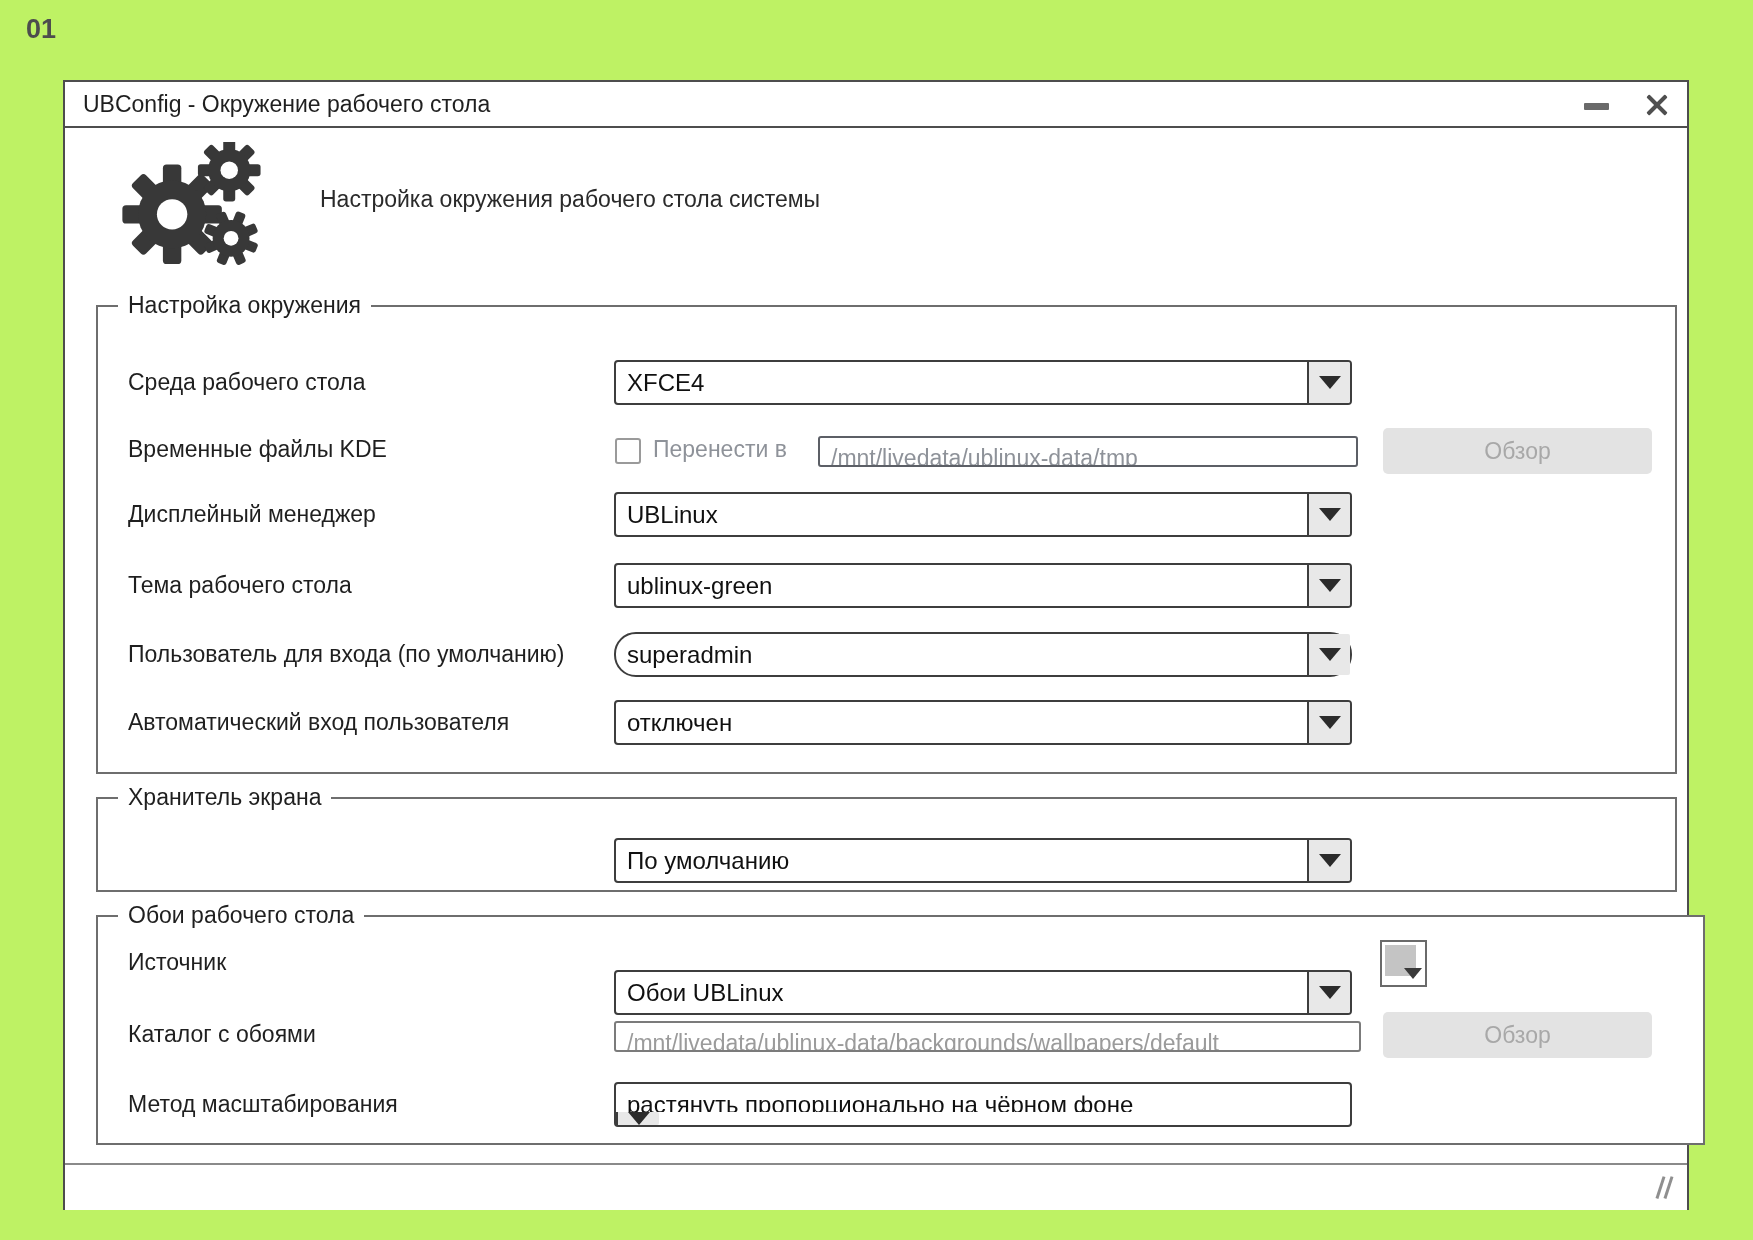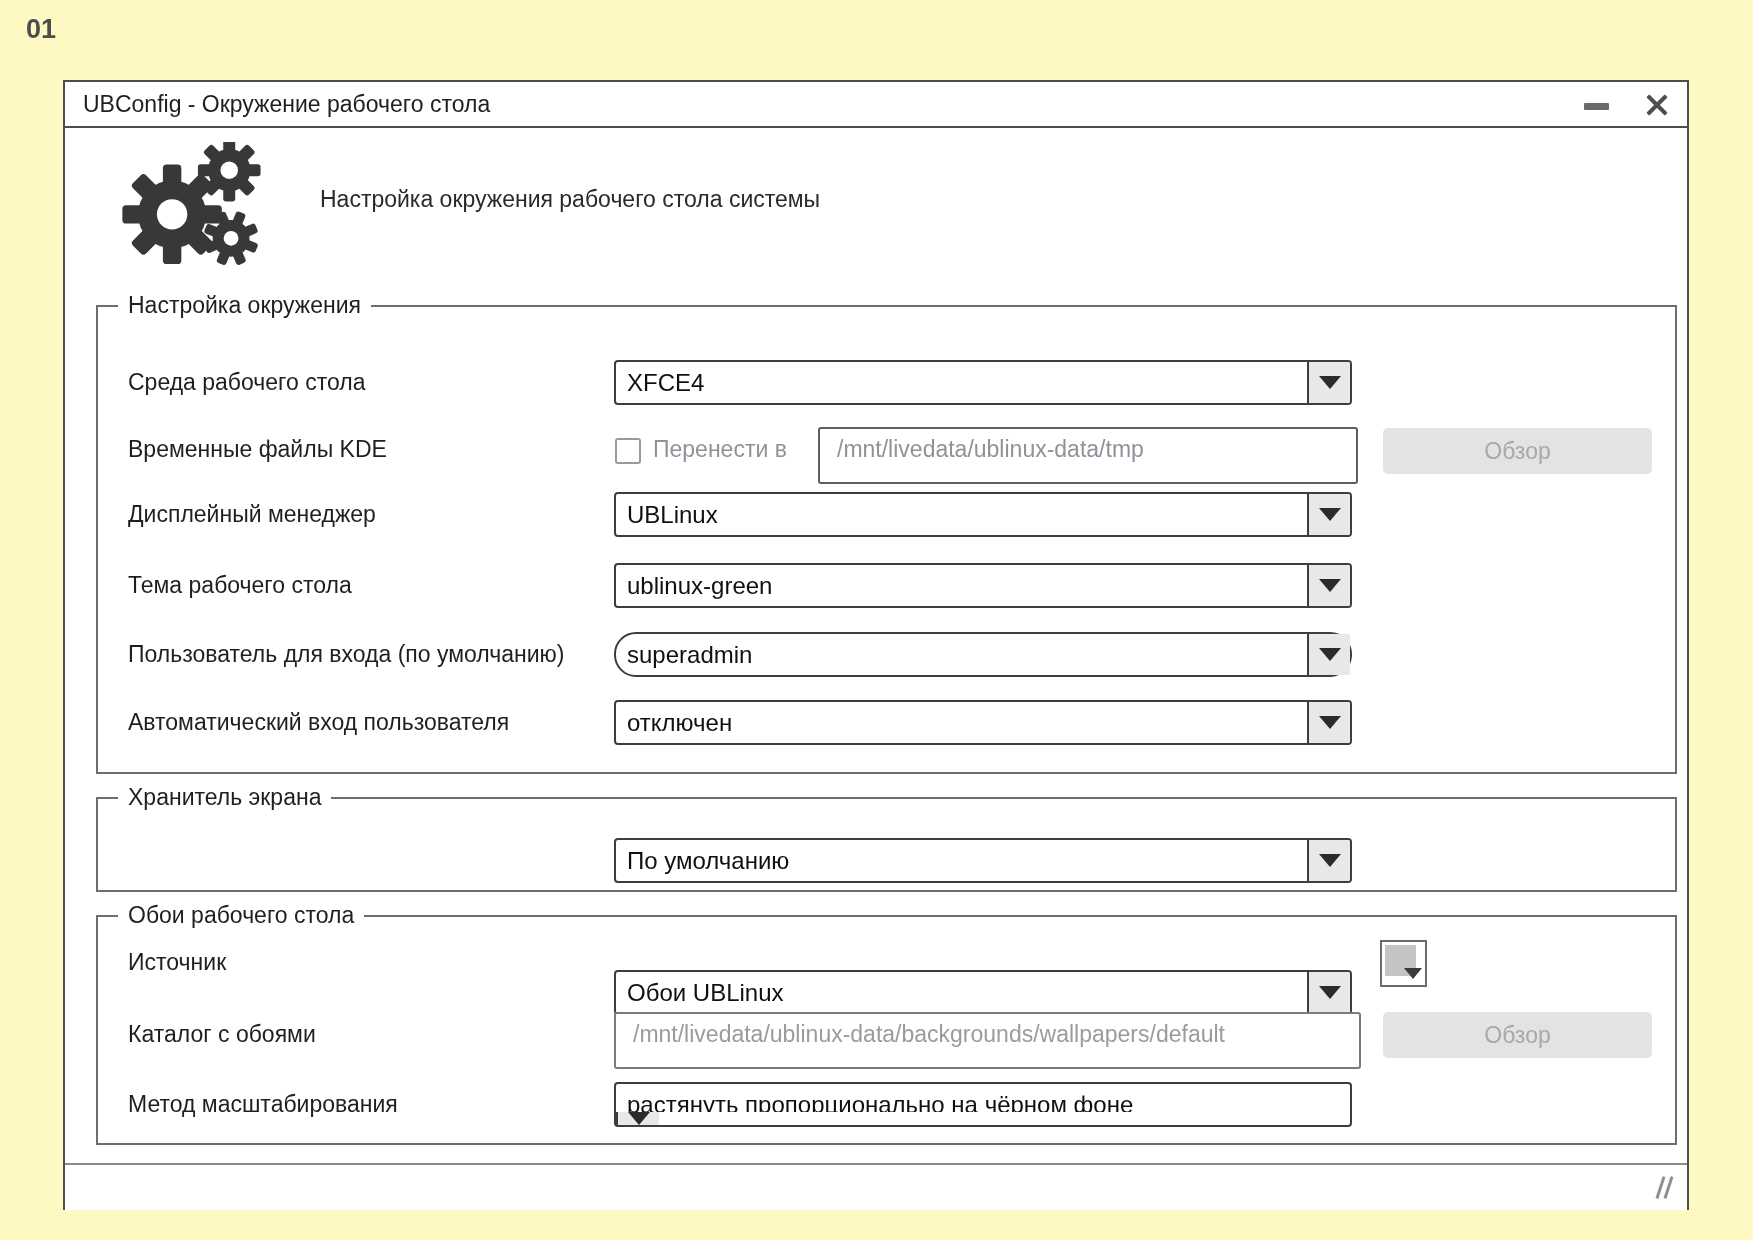--- a/index.html
+++ b/index.html
@@ -1,43 +1,43 @@
 <!DOCTYPE html>
 <html><head>
 <meta charset="utf-8">
 <style>
   html,body{margin:0;padding:0;background:#ffffff;}
   .canvas{
-    position:relative;width:1753px;height:1240px;background:#fef9c3;
+    position:relative;width:1753px;height:1240px;background:#bef264;
     font-family:"Liberation Sans","DejaVu Sans",sans-serif;color:#1a1a1a;overflow:hidden;
   }
   .page-label{position:absolute;left:26px;top:14px;font-size:27px;font-weight:bold;color:#4d4d4d;}
   .window{position:absolute;left:63px;top:80px;width:1622px;height:1126px;border:2px solid #4d4d4d;background:#fff;}
   .titlebar{position:absolute;left:0;top:0;width:100%;height:44px;border-bottom:2px solid #4d4d4d;background:#fff;}
   .title-text{position:absolute;left:18px;top:0;line-height:44px;font-size:23px;color:#1f1f1f;white-space:nowrap;}
   .btn-min{position:absolute;right:78px;top:21px;width:25px;height:7px;background:#6a6a6a;border-radius:1px;cursor:default;}
   .btn-close{position:absolute;right:16px;top:9px;width:28px;height:28px;cursor:default;}
   .btn-close::before,.btn-close::after{content:"";position:absolute;left:1px;top:12px;width:26px;height:4px;background:#4f4f4f;border-radius:1px;}
   .btn-close::before{transform:rotate(45deg);}
   .btn-close::after{transform:rotate(-45deg);}
   .app-icon{position:absolute;left:50px;top:60px;}
   .header-sub{position:absolute;left:255px;top:104px;font-size:23px;color:#2a2a2a;white-space:nowrap;}
   .groupbox{position:absolute;left:31px;width:1577px;border:2px solid #6e6e6e;background:#fff;}
   .gb-env{top:223px;height:465px;}
   .gb-saver{top:715px;height:91px;}
-  .gb-wall{top:833px;height:226px;}
+  .gb-wall{top:833px;height:226px;padding-left:28px;}
   .legend{position:absolute;top:-15px;left:20px;background:#fff;padding:0 10px;font-size:23px;color:#1f1f1f;white-space:nowrap;}
   .row-label{position:absolute;left:63px;height:45px;line-height:45px;font-size:23px;color:#1f1f1f;white-space:nowrap;}
   .combo{position:absolute;left:549px;width:738px;height:45px;border:2px solid #3d3d3d;border-radius:4px;background:#fff;box-sizing:border-box;display:flex;cursor:default;}
   .combo-value{flex:1;line-height:41px;padding-left:11px;font-size:24px;color:#101010;white-space:nowrap;overflow:hidden;}
   .combo-btn{width:41px;background:#e8e8e8;border-left:2px solid #3d3d3d;border-radius:0 2px 2px 0;display:flex;align-items:center;justify-content:center;}
   .tri-down{width:0;height:0;border-left:11px solid transparent;border-right:11px solid transparent;border-top:13px solid #2b2b2b;}
   .checkbox{position:absolute;left:550px;top:356px;width:26px;height:26px;border:2px solid #9a9a9a;border-radius:3px;background:#fff;box-sizing:border-box;cursor:default;}
   .check-label{position:absolute;left:588px;top:345px;height:45px;line-height:45px;font-size:23px;color:#8e9299;white-space:nowrap;}
-  .field{position:absolute;height:57px;border:2px solid #5c5f66;border-radius:3px;background:#fff;box-sizing:border-box;font-size:23px;line-height:41px;padding-left:17px;color:#8e9299;white-space:nowrap;overflow:hidden;}
+  .field{position:absolute;height:31px;border:2px solid #5c5f66;border-radius:3px;background:#fff;box-sizing:border-box;font-size:23px;line-height:41px;padding-left:11px;color:#8e9299;white-space:nowrap;overflow:hidden;margin-top:9px;}
   .field-tmp{left:753px;top:345px;width:540px;}
   .field-dir{left:549px;top:930px;width:747px;color:#9b9b9b;border-color:#7b7b7b;}
   .btn-browse{position:absolute;left:1318px;width:269px;height:46px;background:#e3e3e3;border:none;border-radius:5px;font-size:23px;color:#a8a8a8;text-align:center;line-height:46px;cursor:default;}
   .swatch-btn{position:absolute;left:1315px;top:858px;width:47px;height:47px;border:2px solid #6a6a6a;background:#fff;box-sizing:border-box;cursor:default;}
   .swatch-color{position:absolute;left:3px;top:3px;width:31px;height:31px;background:#c4c4c4;}
   .swatch-arrow{position:absolute;right:3px;bottom:6px;width:0;height:0;border-left:9px solid transparent;border-right:9px solid transparent;border-top:11px solid #3a3a3a;}
   .statusbar{position:absolute;left:0;top:1081px;width:100%;height:45px;border-top:2px solid #8a8a8a;background:#fff;}
   .grip{position:absolute;right:14px;top:10px;width:26px;height:26px;}
   .grip span{position:absolute;top:1px;width:2.5px;height:23px;background:#8f8f8f;transform:rotate(18deg);}
   .grip span:first-child{right:12px;}

